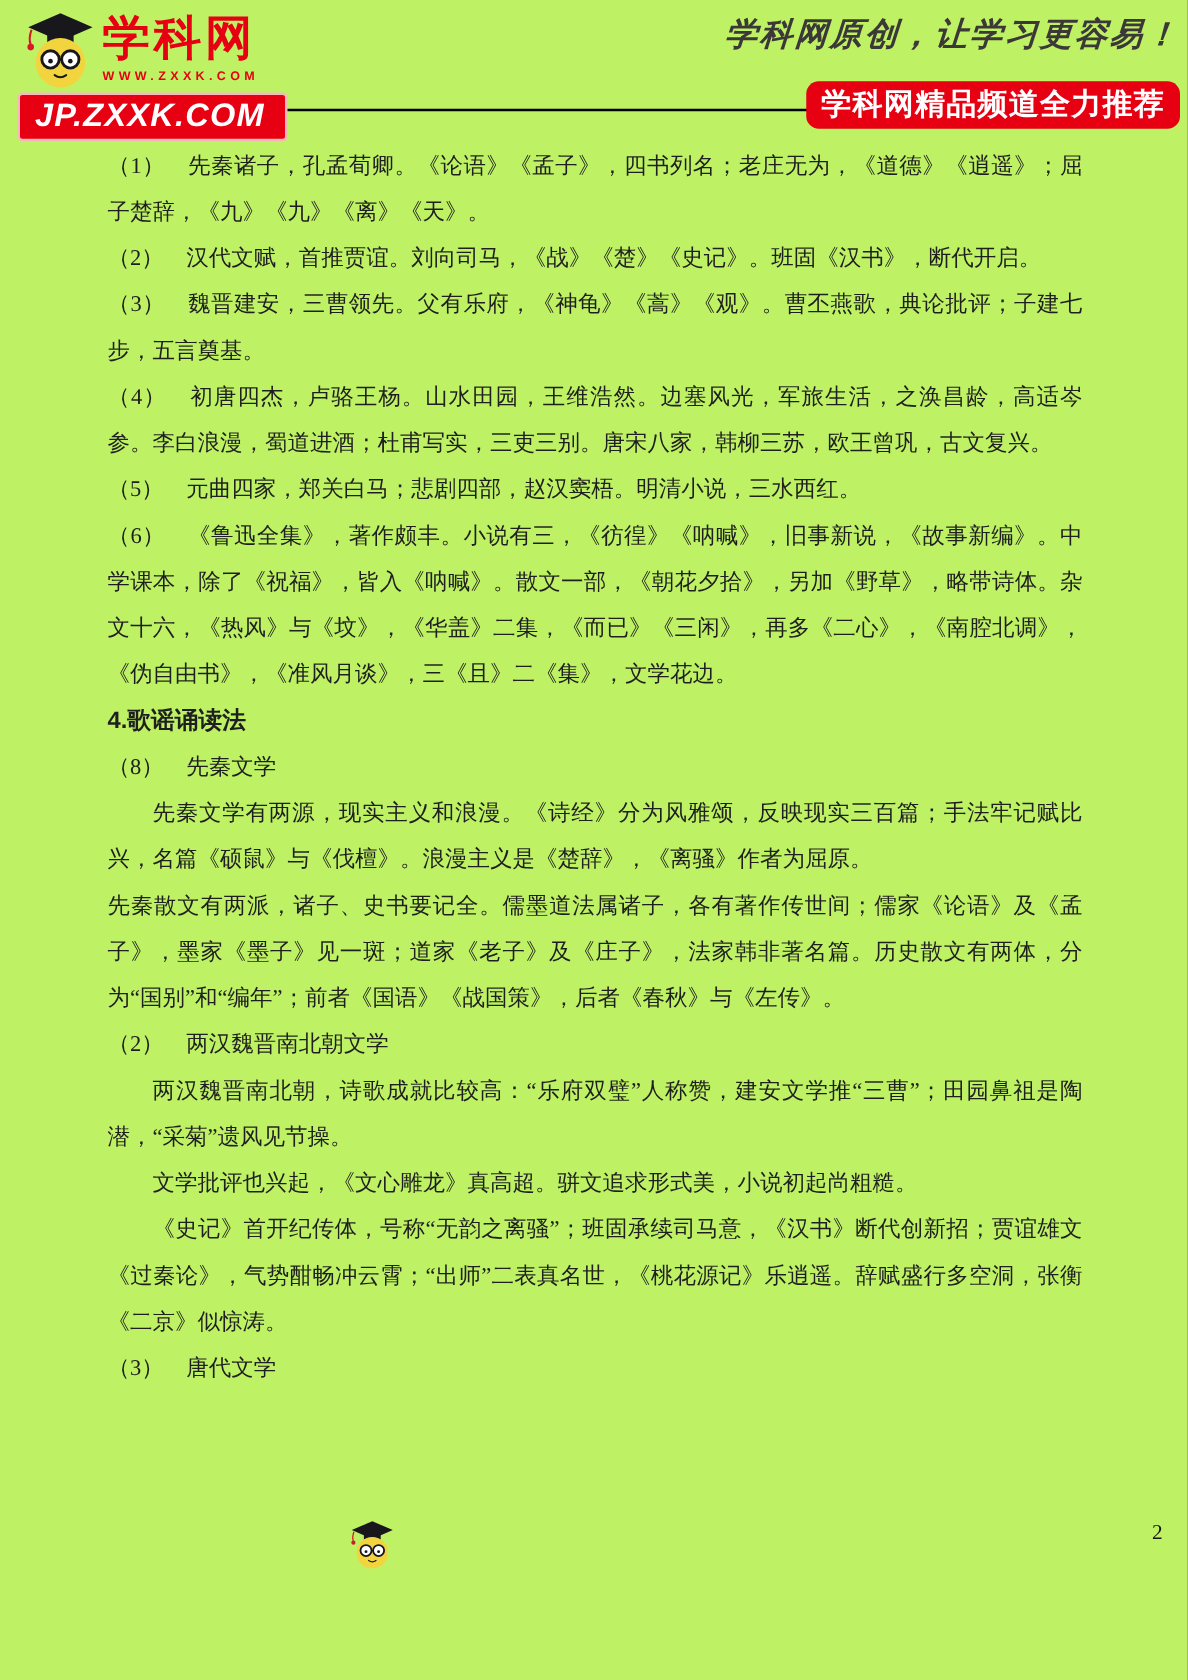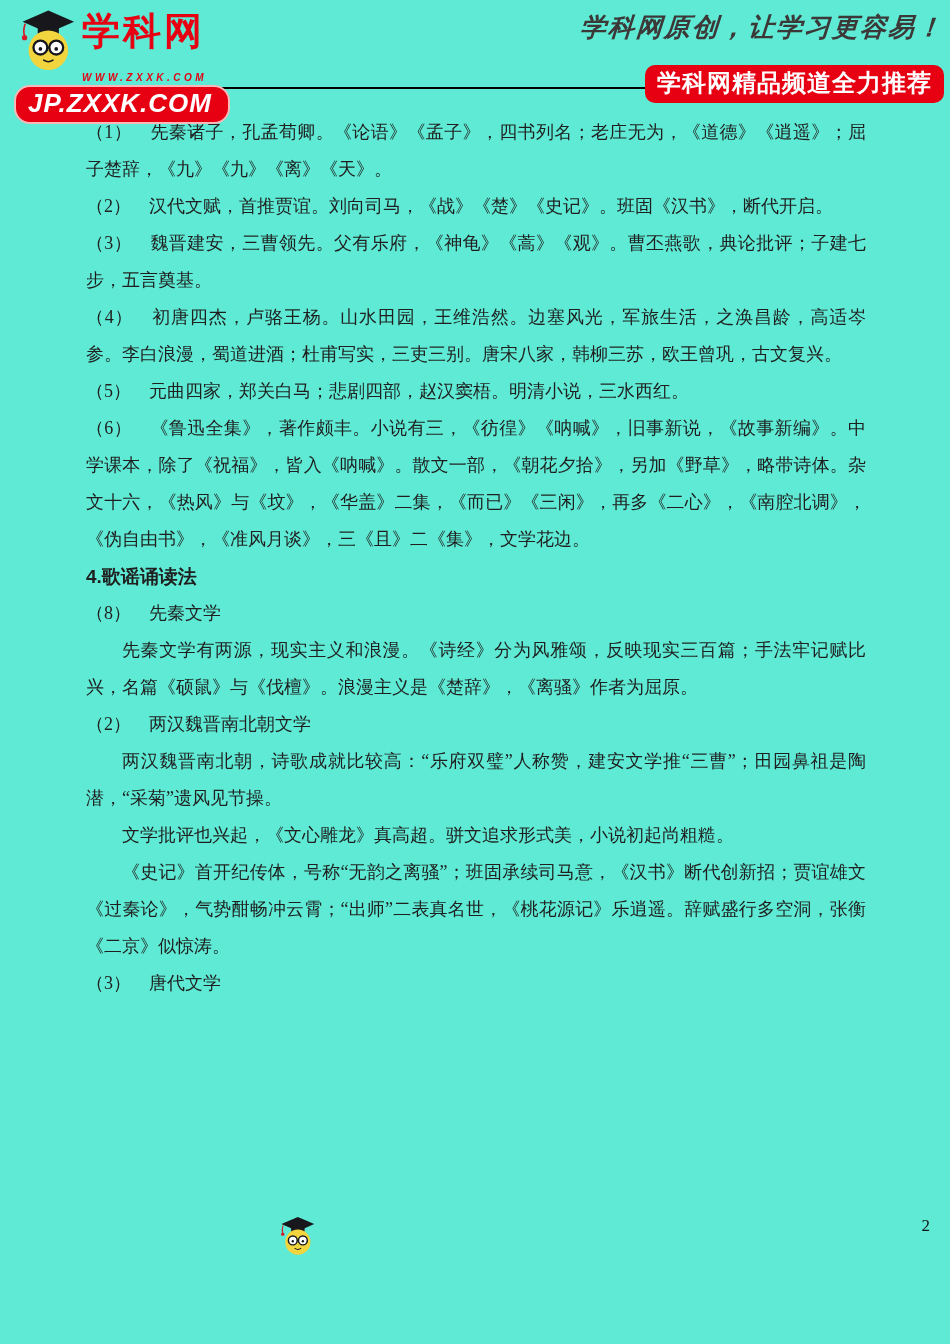--- a/index.html
+++ b/index.html
@@ -4,48 +4,48 @@
 <style>
   :root{
     --brand-red:#e60012;
     --owl-yellow:#f2d53e;
     --text-color:#1f1f1f;
     --slogan-color:#3c3838;
   }
   *{box-sizing:border-box;margin:0;padding:0;}
   html,body{background:#888;}
   .page{
-    width:950px;height:1344px;background:#5eead4;position:relative;
+    width:950px;height:1344px;background:#bef264;position:relative;
     overflow:hidden;margin:0 auto;
     font-family:"Liberation Serif","DejaVu Serif",serif;
   }
   
   .header{position:absolute;top:0;left:0;width:950px;height:112px;}
   .header-rule{position:absolute;left:86px;top:87px;width:778px;height:2px;background:#000;z-index:1;}
   .logo-block{position:absolute;left:14px;top:6px;z-index:2;}
   .logo-top{display:flex;align-items:flex-start;}
   .owl{display:inline-block;line-height:0;}
   .owl svg{width:66px;height:66px;}
   .logo-text{margin-left:2px;margin-top:6px;}
   .site-name{
     font-family:"Liberation Sans","DejaVu Sans",sans-serif;
     font-size:38px;font-weight:bold;color:var(--brand-red);
     line-height:1.05;letter-spacing:3px;
   }
   .site-url{
     font-family:"Liberation Sans","DejaVu Sans",sans-serif;
     font-size:10px;font-weight:bold;color:var(--brand-red);
-    letter-spacing:3.5px;margin-top:20px;font-style:italic;
+    letter-spacing:3.5px;margin-top:4px;
   }
   .jp-banner{
     position:relative;z-index:2;display:inline-block;margin-top:2px;
     background:var(--brand-red);color:#fff;
     font-family:"Liberation Sans","DejaVu Sans",sans-serif;
     font-weight:bold;font-style:italic;font-size:26px;letter-spacing:1px;
-    padding:1px 16px 3px 12px;border-radius:16px;border:2px solid #f7b9b9;
+    padding:1px 16px 3px 12px;border-radius:4px;border:2px solid #f7b9b9;
   }
   .header-right{position:absolute;right:6px;top:10px;text-align:right;z-index:2;}
   .slogan{
     color:var(--slogan-color);font-size:26px;font-weight:bold;font-style:italic;
     font-family:"DejaVu Serif","Liberation Serif",serif;letter-spacing:2px;
     transform:skewX(-4deg);
   }
   .promo-banner{
     display:inline-block;margin-top:20px;background:var(--brand-red);color:#fff;
     font-family:"Liberation Sans","DejaVu Sans",sans-serif;
@@ -113,20 +113,21 @@
   <div class="doc-body">
       <p class="para item">（1）　先秦诸子，孔孟荀卿。《论语》《孟子》，四书列名；老庄无为，《道德》《逍遥》；屈子楚辞，《九》《九》《离》《天》。</p>
       <p class="para item">（2）　汉代文赋，首推贾谊。刘向司马，《战》《楚》《史记》。班固《汉书》，断代开启。</p>
       <p class="para item">（3）　魏晋建安，三曹领先。父有乐府，《神龟》《蒿》《观》。曹丕燕歌，典论批评；子建七步，五言奠基。</p>
       <p class="para item">（4）　初唐四杰，卢骆王杨。山水田园，王维浩然。边塞风光，军旅生活，之涣昌龄，高适岑参。李白浪漫，蜀道进酒；杜甫写实，三吏三别。唐宋八家，韩柳三苏，欧王曾巩，古文复兴。</p>
       <p class="para item">（5）　元曲四家，郑关白马；悲剧四部，赵汉窦梧。明清小说，三水西红。</p>
       <p class="para item">（6）　《鲁迅全集》，著作颇丰。小说有三，《彷徨》《呐喊》，旧事新说，《故事新编》。中学课本，除了《祝福》，皆入《呐喊》。散文一部，《朝花夕拾》，另加《野草》，略带诗体。杂文十六，《热风》与《坟》，《华盖》二集，《而已》《三闲》，再多《二心》，《南腔北调》，《伪自由书》，《准风月谈》，三《且》二《集》，文学花边。</p>
       <p class="para heading">4.歌谣诵读法</p>
       <p class="para item">（8）　先秦文学</p>
       <p class="para indent">先秦文学有两源，现实主义和浪漫。《诗经》分为风雅颂，反映现实三百篇；手法牢记赋比兴，名篇《硕鼠》与《伐檀》。浪漫主义是《楚辞》，《离骚》作者为屈原。</p>
+      <p class="para flush">先秦散文有两派，诸子、史书要记全。儒墨道法属诸子，各有著作传世间；儒家《论语》及《孟子》，墨家《墨子》见一斑；道家《老子》及《庄子》，法家韩非著名篇。历史散文有两体，分为“国别”和“编年”；前者《国语》《战国策》，后者《春秋》与《左传》。</p>
       <p class="para item">（2）　两汉魏晋南北朝文学</p>
       <p class="para indent">两汉魏晋南北朝，诗歌成就比较高：“乐府双璧”人称赞，建安文学推“三曹”；田园鼻祖是陶潜，“采菊”遗风见节操。</p>
       <p class="para indent">文学批评也兴起，《文心雕龙》真高超。骈文追求形式美，小说初起尚粗糙。</p>
       <p class="para indent">《史记》首开纪传体，号称“无韵之离骚”；班固承续司马意，《汉书》断代创新招；贾谊雄文《过秦论》，气势酣畅冲云霄；“出师”二表真名世，《桃花源记》乐逍遥。辞赋盛行多空洞，张衡《二京》似惊涛。</p>
       <p class="para item">（3）　唐代文学</p>
     </div>
 
   <div class="footer">
     <div class="footer-inner">
       <span class="owl owl-small">

